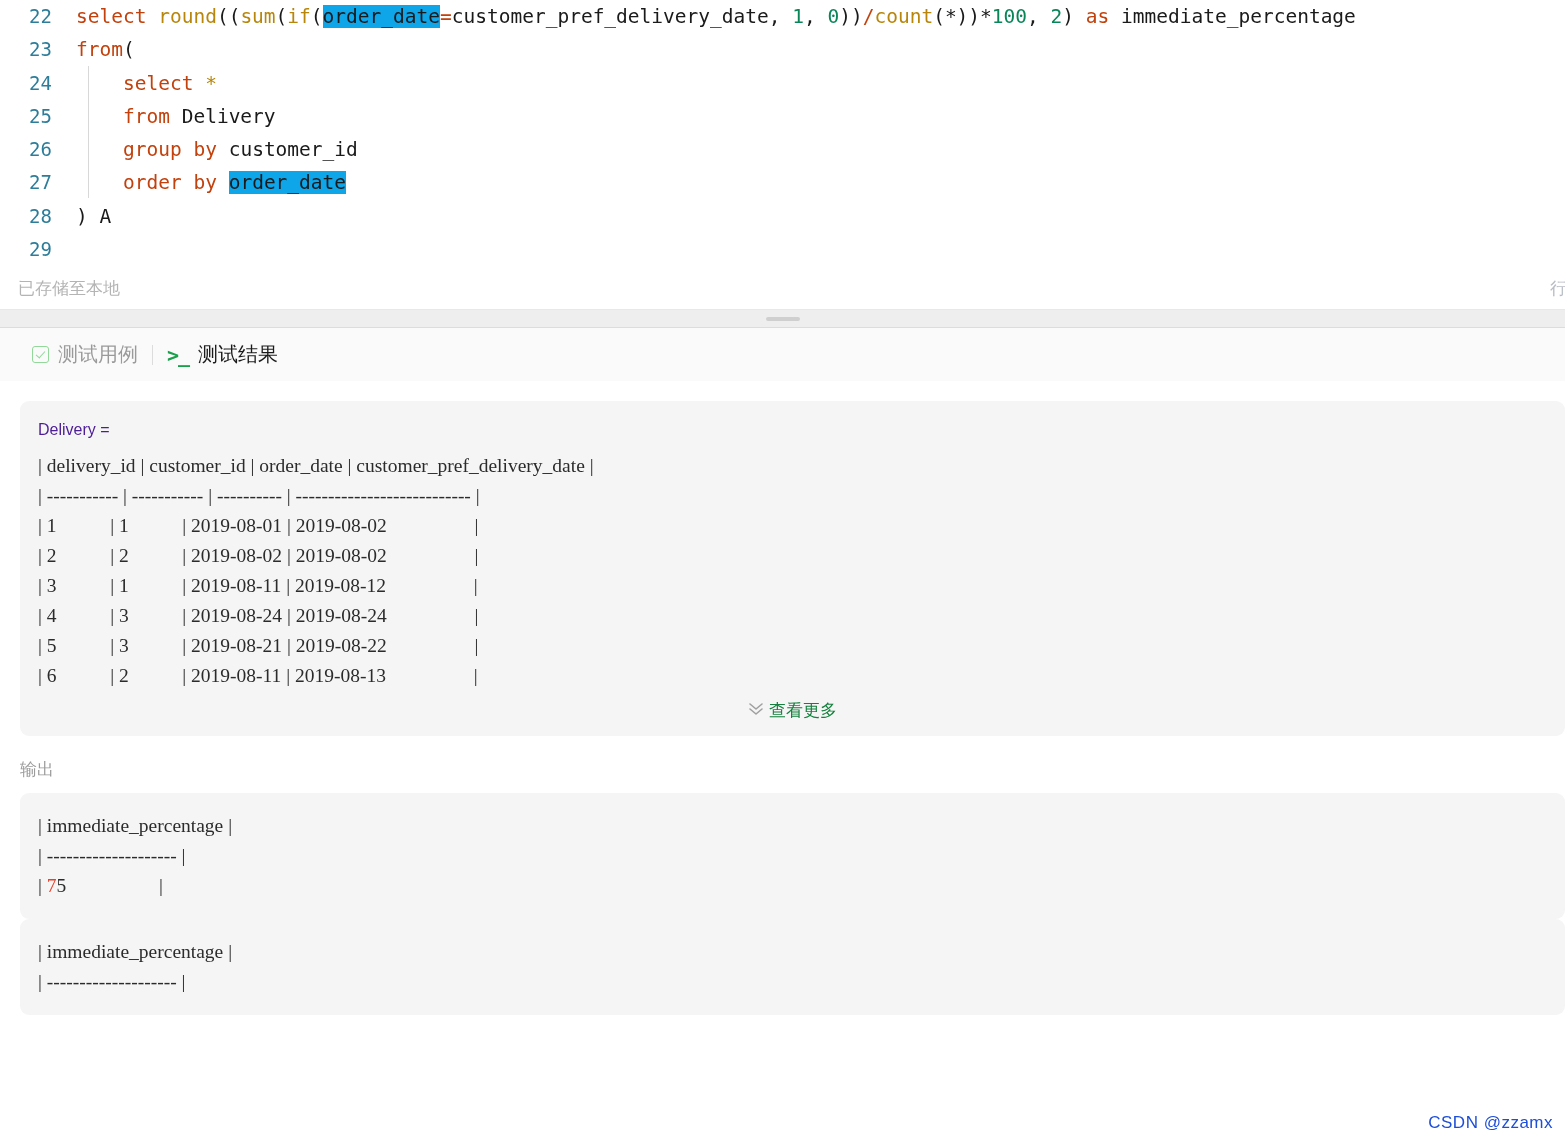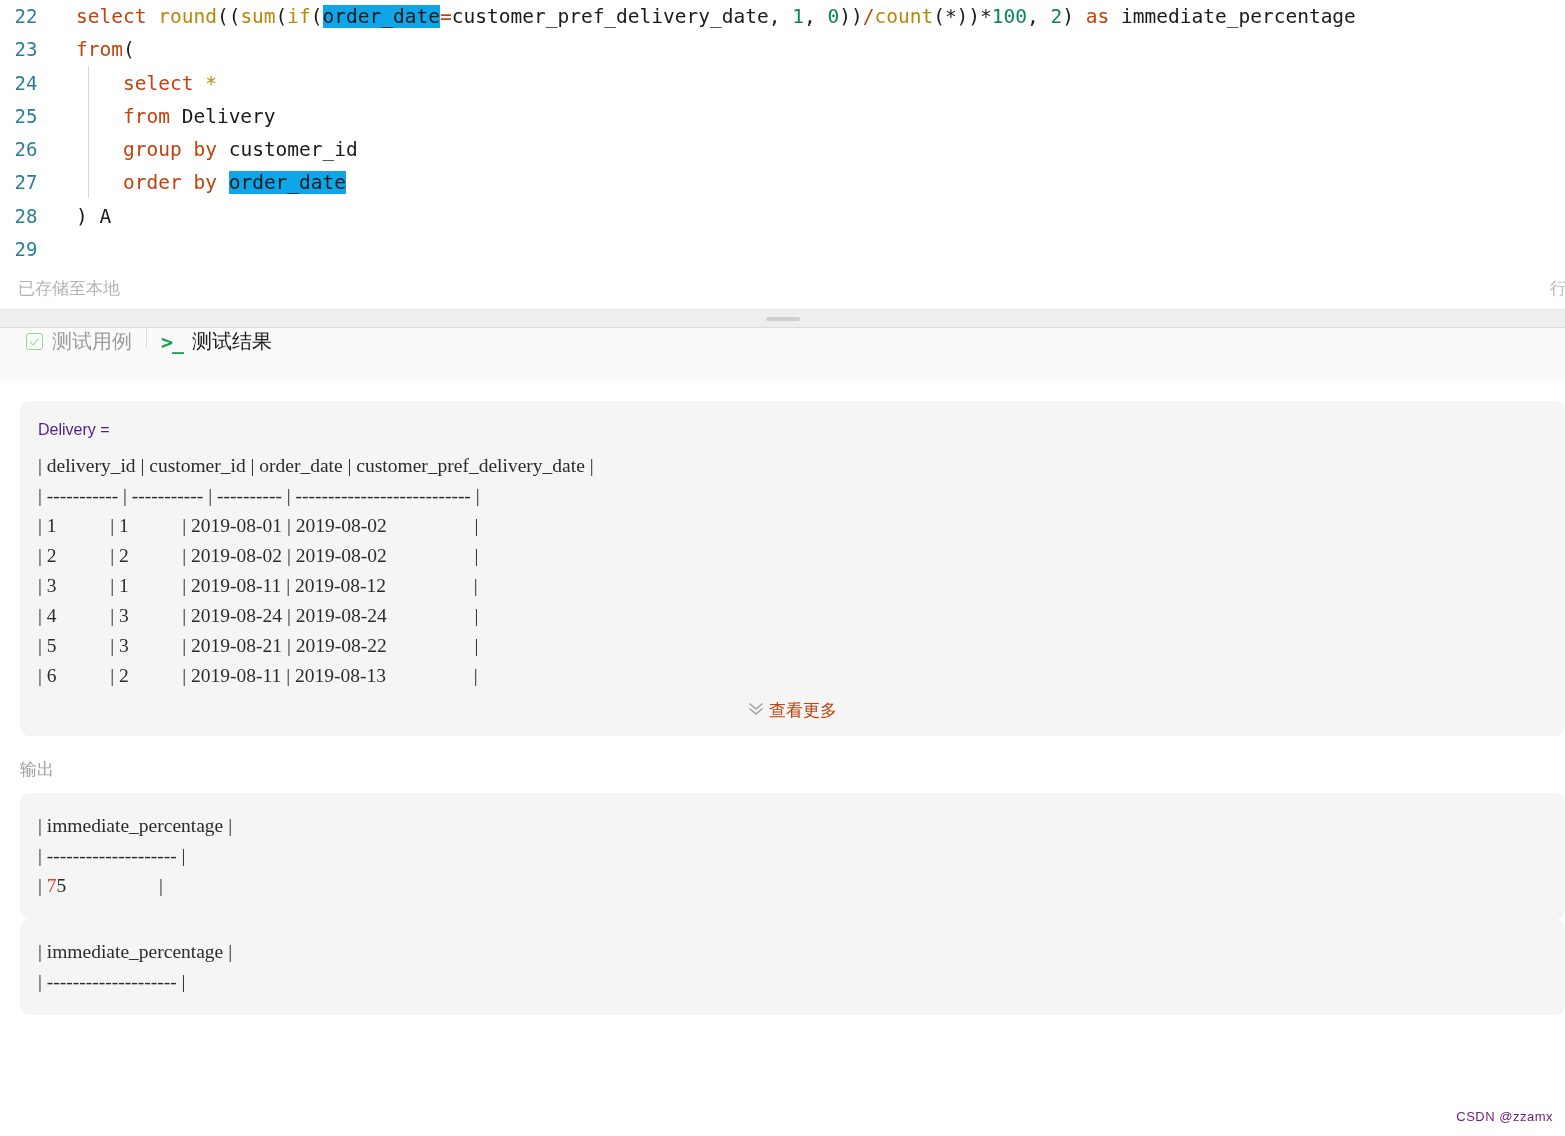--- a/index.html
+++ b/index.html
@@ -9,21 +9,21 @@
     background: #ffffff;
     font-family: "Liberation Sans", sans-serif;
     overflow: hidden;
   }
   #root { position: relative; width: 1565px; height: 1136px; background:#fff; }
 
   
   .editor { position: relative; background:#fff; padding: 0; height: 268px; overflow: hidden; }
   .code-line { position: relative; height: 33.3px; line-height: 33.3px; white-space: pre; }
   .gutter {
-    display: inline-block; width: 62px; text-align: center;
+    display: inline-block; width: 62px; text-align: right;
     color: #2d7d9a; font-family: "DejaVu Sans Mono", monospace; font-size: 19px;
     padding-right: 10px; vertical-align: top; user-select: none;
   }
   .codetext {
     display: inline-block; vertical-align: top;
     font-family: "DejaVu Sans Mono", monospace; font-size: 19.5px;
     color: #1a1a1a; letter-spacing: 0px; padding-left: 14px;
   }
   .kw  { color: #c2410c; }
   .fn  { color: #b8860b; }
@@ -49,21 +49,21 @@
   .drag-strip {
     height: 18px; background: #eeeeee;
     display: flex; align-items: center; justify-content: center;
     border-bottom: 1px solid #dcdcdc;
   }
   .drag-grip { width: 34px; height: 4px; border-radius: 2px; background: #cfcfcf; }
 
   
   .tabbar {
     height: 53px; background: #fafafa;
-    display: flex; align-items: flex-start; padding-left: 14px; gap: 0px;
+    display: flex; align-items: center; padding-left: 20px; gap: 0px;
   }
   .tab { display: flex; align-items: center; gap: 9px; padding: 0 12px; cursor: pointer; }
   .tab-label { font-size: 20px; }
   .tab-inactive .tab-label { color: #9a9a9a; }
   .tab-active .tab-label { color: #1a1a1a; }
   .tab-divider { width: 1px; height: 20px; background: #dcdcdc; margin: 0 2px; }
   .chk {
     width: 17px; height: 17px; border: 1.5px solid #93d89a; border-radius: 3px;
     position: relative; display:inline-block;
   }
@@ -89,33 +89,33 @@
   .mono-block {
     font-family: Liberation Serif, serif;
     font-size: 19.5px; line-height: 30px; color: #2b2b2b;
     white-space: pre;
   }
   .section-label {
     color: #9b9b9b; font-size: 17px; margin: 22px 0 12px 20px;
   }
   .viewmore {
     display: flex; align-items: center; justify-content: center;
-    gap: 5px; color: #c2410c; font-size: 17px; margin-top: 8px; cursor: pointer;
+    gap: 5px; color: #15803d; font-size: 17px; margin-top: 8px; cursor: pointer;
     padding-right: 18px;
   }
   .dblchev {
     display: inline-block; color: #a0a0a0; font-size: 15px;
     font-family: "DejaVu Sans", sans-serif; line-height: 1;
   }
   .red   { color: #e8402a; }
   .green { color: #13b256; }
 
   .watermark {
-    position: absolute; right: 12px; bottom: 12px;
-    color: #701a75; font-size: 13px; letter-spacing: 0.5px;
+    position: absolute; right: 12px; bottom: 3px;
+    color: #1d4ed8; font-size: 17px; letter-spacing: 0.5px;
   }
 </style>
 </head>
 <body>
 
 <div id="root">
 
   <div class="editor">
     <div class="indent-guide"></div>
     <div id="code-lines">

